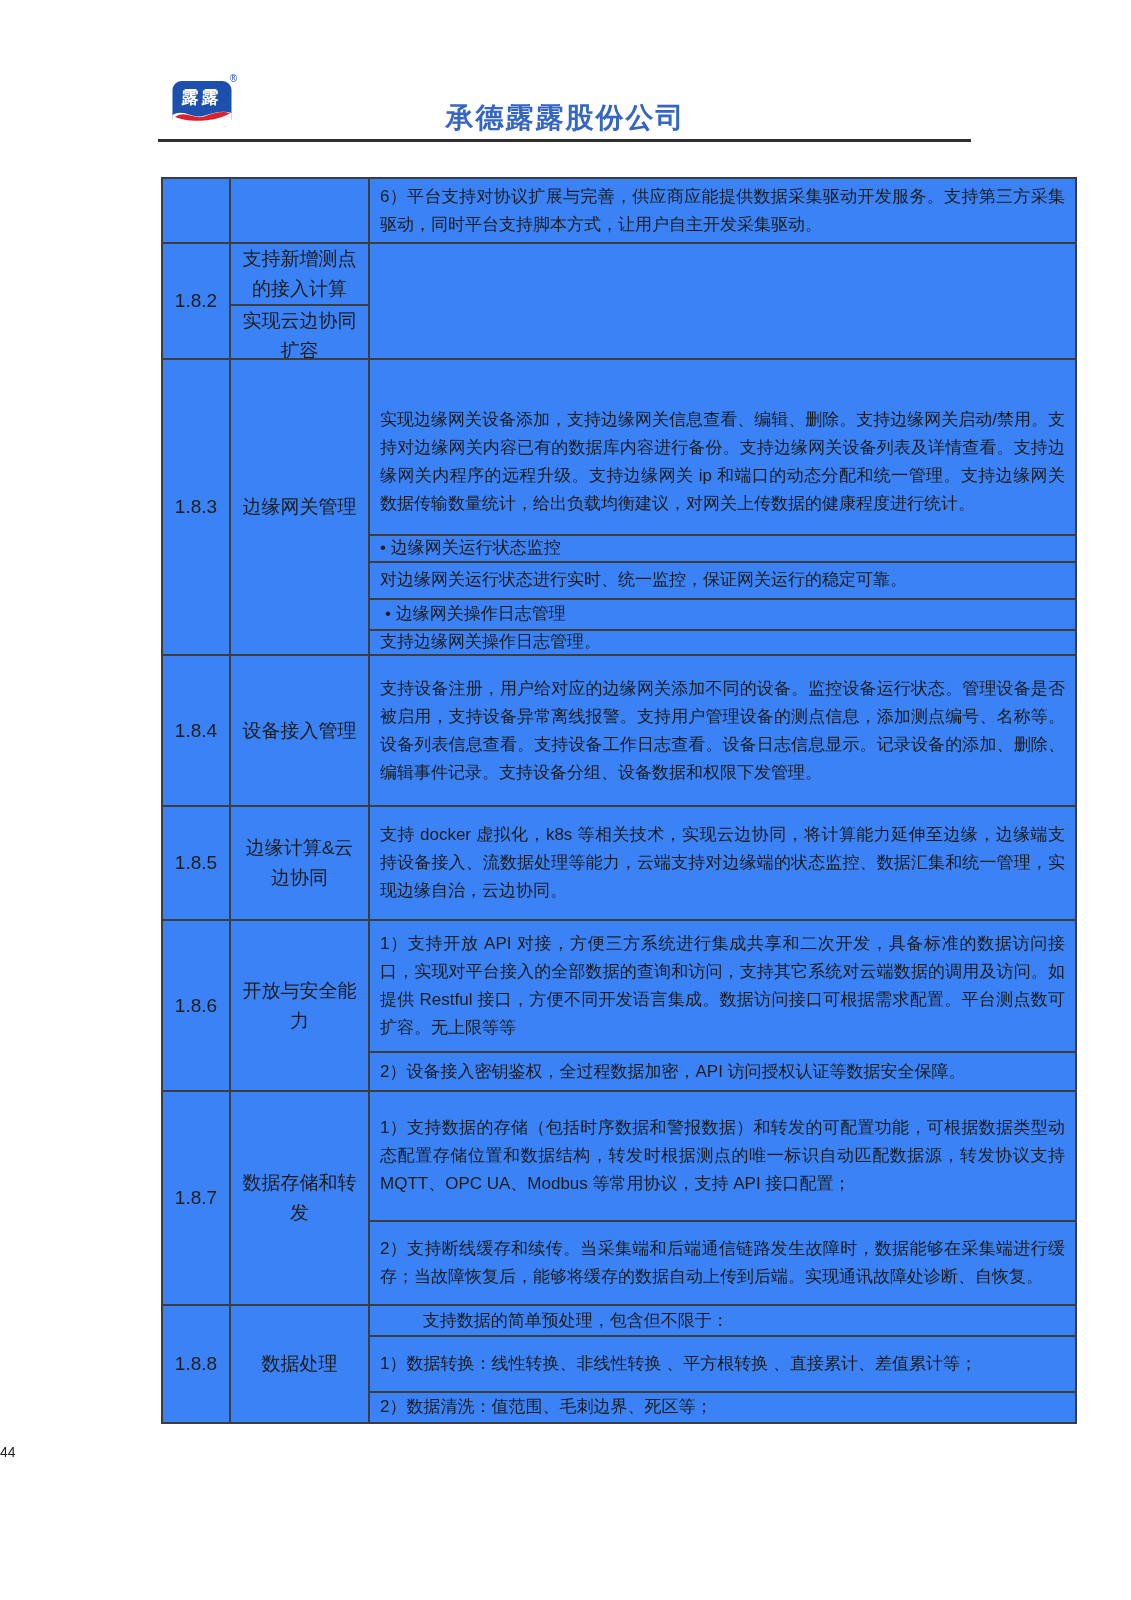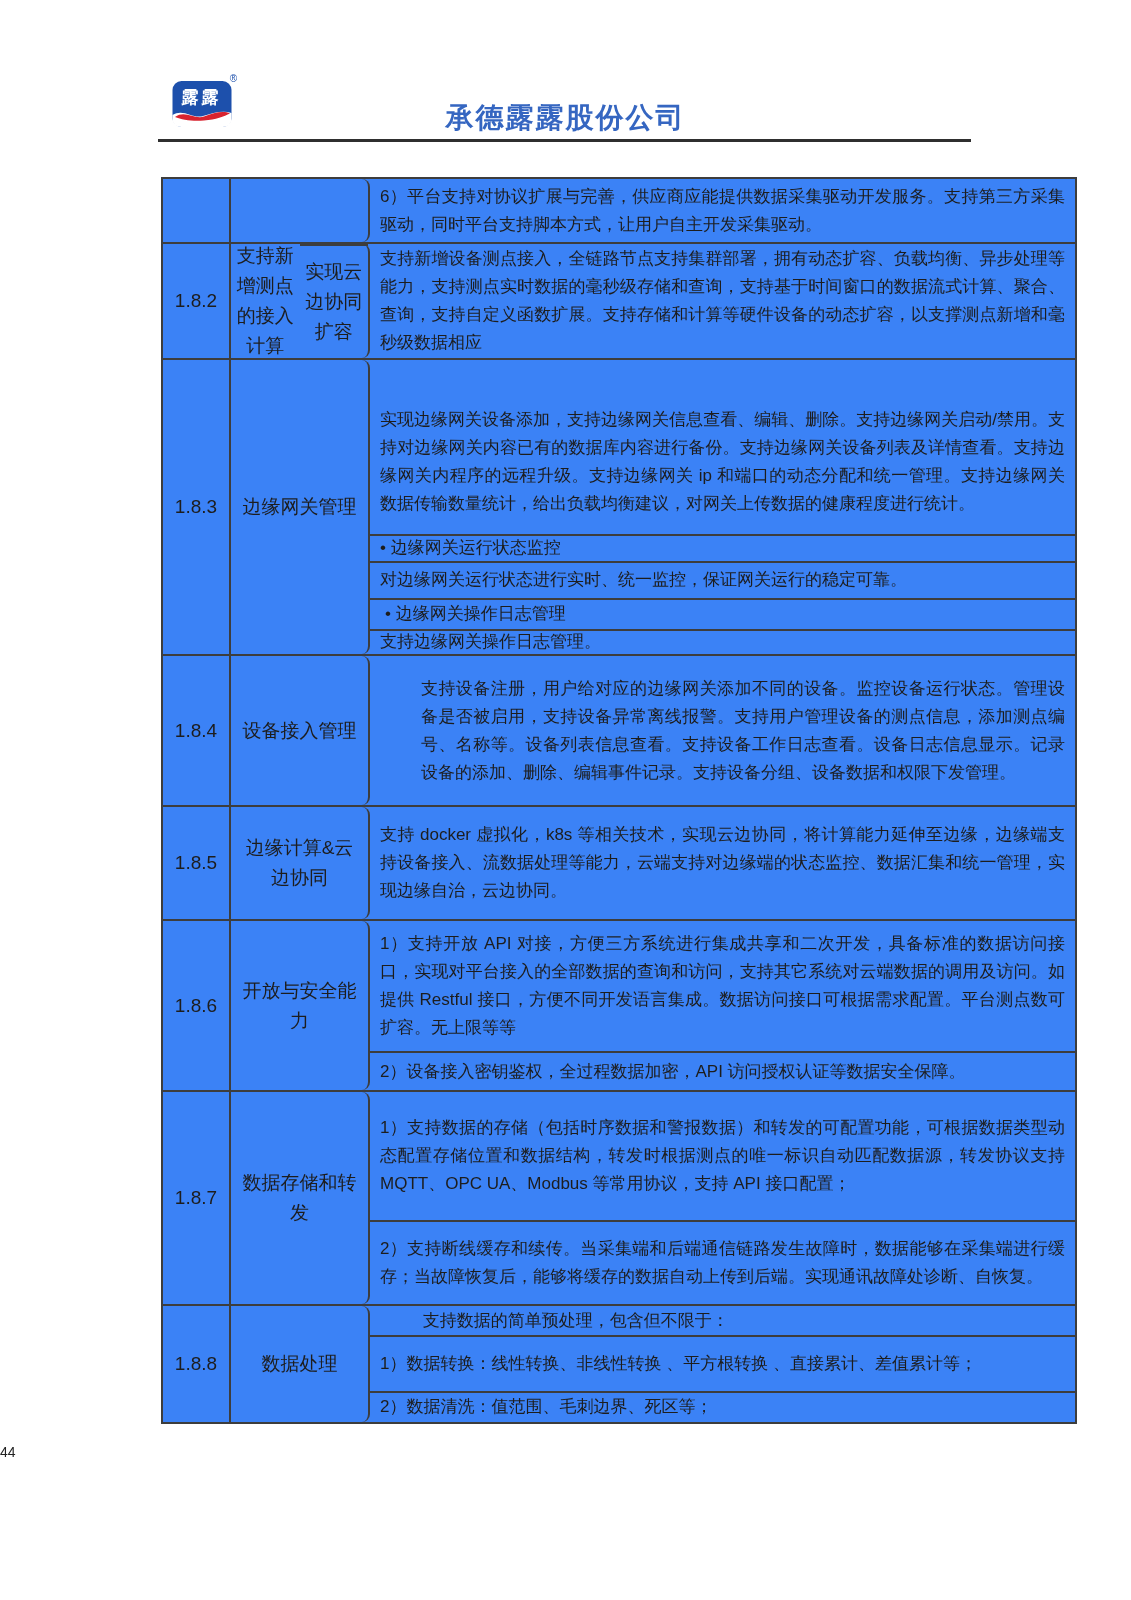--- a/index.html
+++ b/index.html
@@ -29,21 +29,21 @@
   .trow + .trow{border-top:2px solid #3d3d3d;}
   .col-id{
     width:68px;flex:0 0 68px;box-sizing:border-box;
     border-right:2px solid #3d3d3d;
     display:flex;align-items:center;justify-content:center;
     font-size:19px;
   }
   .col-label{
     width:139px;flex:0 0 139px;box-sizing:border-box;
     border-right:2px solid #3d3d3d;
-    display:flex;flex-direction:row;border-radius:8px;
+    display:flex;flex-direction:column;
   }
   .label-part{
     flex:1;display:flex;align-items:center;justify-content:center;
     text-align:center;font-size:19px;line-height:30px;
     white-space:pre-line;box-sizing:border-box;
   }
   .label-part + .label-part{border-top:2px solid #3d3d3d;}
   .col-content{flex:1;min-width:0;display:flex;flex-direction:column;overflow:hidden;}
   .content-cell{
     box-sizing:border-box;overflow:hidden;
@@ -84,44 +84,41 @@
         </div>
       </div>
       <div class="trow" style="height: 116px;">
         <div class="col-id">1.8.2</div>
         <div class="col-label">
           <div class="label-part">支持新增测点
 的接入计算</div>
           <div class="label-part">实现云边协同
 扩容</div>
         </div>
-        <div class="col-content">
-          <div class="content-cell" style="height: 116px;">支持新增设备测点接入，全链路节点支持集群部署，拥有动态扩容、负载均衡、异步处理等能力，支持测点实时数据的毫秒级存储和查询，支持基于时间窗口的数据流式计算、聚合、查询，支持自定义函数扩展。支持存储和计算等硬件设备的动态扩容，以支撑测点新增和毫秒级数据相应</div>
-        </div>
       </div>
       <div class="trow" style="height: 296px;">
         <div class="col-id">1.8.3</div>
         <div class="col-label">
           <div class="label-part">边缘网关管理</div>
         </div>
         <div class="col-content">
           <div class="content-cell" style="height: 161px; margin-top: 31px;">实现边缘网关设备添加，支持边缘网关信息查看、编辑、删除。支持边缘网关启动/禁用。支持对边缘网关内容已有的数据库内容进行备份。支持边缘网关设备列表及详情查看。支持边缘网关内程序的远程升级。支持边缘网关 ip 和端口的动态分配和统一管理。支持边缘网关数据传输数量统计，给出负载均衡建议，对网关上传数据的健康程度进行统计。</div>
           <div class="content-cell" style="height: 31px;">• 边缘网关运行状态监控</div>
           <div class="content-cell" style="height: 41px;">对边缘网关运行状态进行实时、统一监控，保证网关运行的稳定可靠。</div>
           <div class="content-cell" style="height: 35px; padding-left: 15px;">• 边缘网关操作日志管理</div>
           <div class="content-cell" style="height: 28px;">支持边缘网关操作日志管理。</div>
         </div>
       </div>
       <div class="trow" style="height: 151px;">
         <div class="col-id">1.8.4</div>
         <div class="col-label">
           <div class="label-part">设备接入管理</div>
         </div>
         <div class="col-content">
-          <div class="content-cell" style="height: 151px; margin-left: 41px;">支持设备注册，用户给对应的边缘网关添加不同的设备。监控设备运行状态。管理设备是否被启用，支持设备异常离线报警。支持用户管理设备的测点信息，添加测点编号、名称等。设备列表信息查看。支持设备工作日志查看。设备日志信息显示。记录设备的添加、删除、编辑事件记录。支持设备分组、设备数据和权限下发管理。</div>
+          <div class="content-cell" style="height: 151px;">支持设备注册，用户给对应的边缘网关添加不同的设备。监控设备运行状态。管理设备是否被启用，支持设备异常离线报警。支持用户管理设备的测点信息，添加测点编号、名称等。设备列表信息查看。支持设备工作日志查看。设备日志信息显示。记录设备的添加、删除、编辑事件记录。支持设备分组、设备数据和权限下发管理。</div>
         </div>
       </div>
       <div class="trow" style="height: 114px;">
         <div class="col-id">1.8.5</div>
         <div class="col-label">
           <div class="label-part">边缘计算&amp;云
 边协同</div>
         </div>
         <div class="col-content">
           <div class="content-cell" style="height: 114px;">支持 docker 虚拟化，k8s 等相关技术，实现云边协同，将计算能力延伸至边缘，边缘端支持设备接入、流数据处理等能力，云端支持对边缘端的状态监控、数据汇集和统一管理，实现边缘自治，云边协同。</div>

